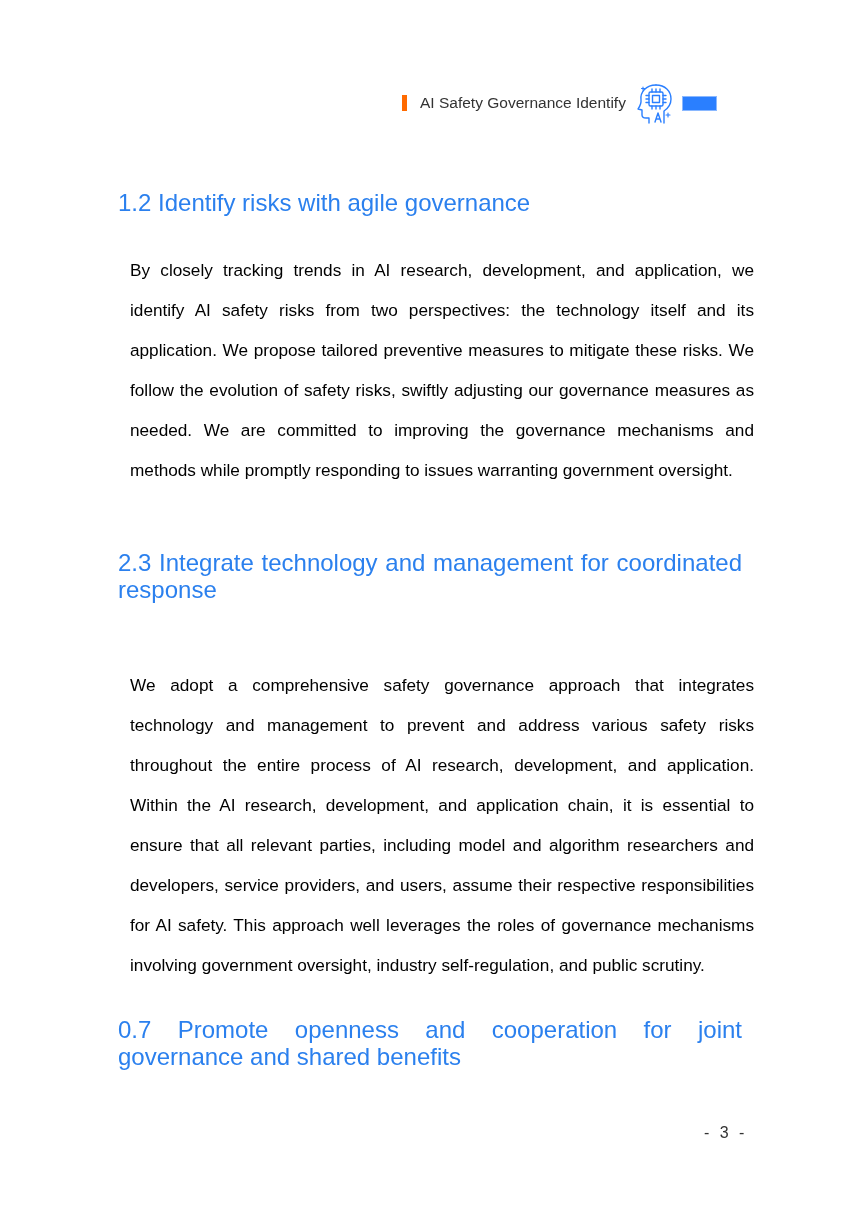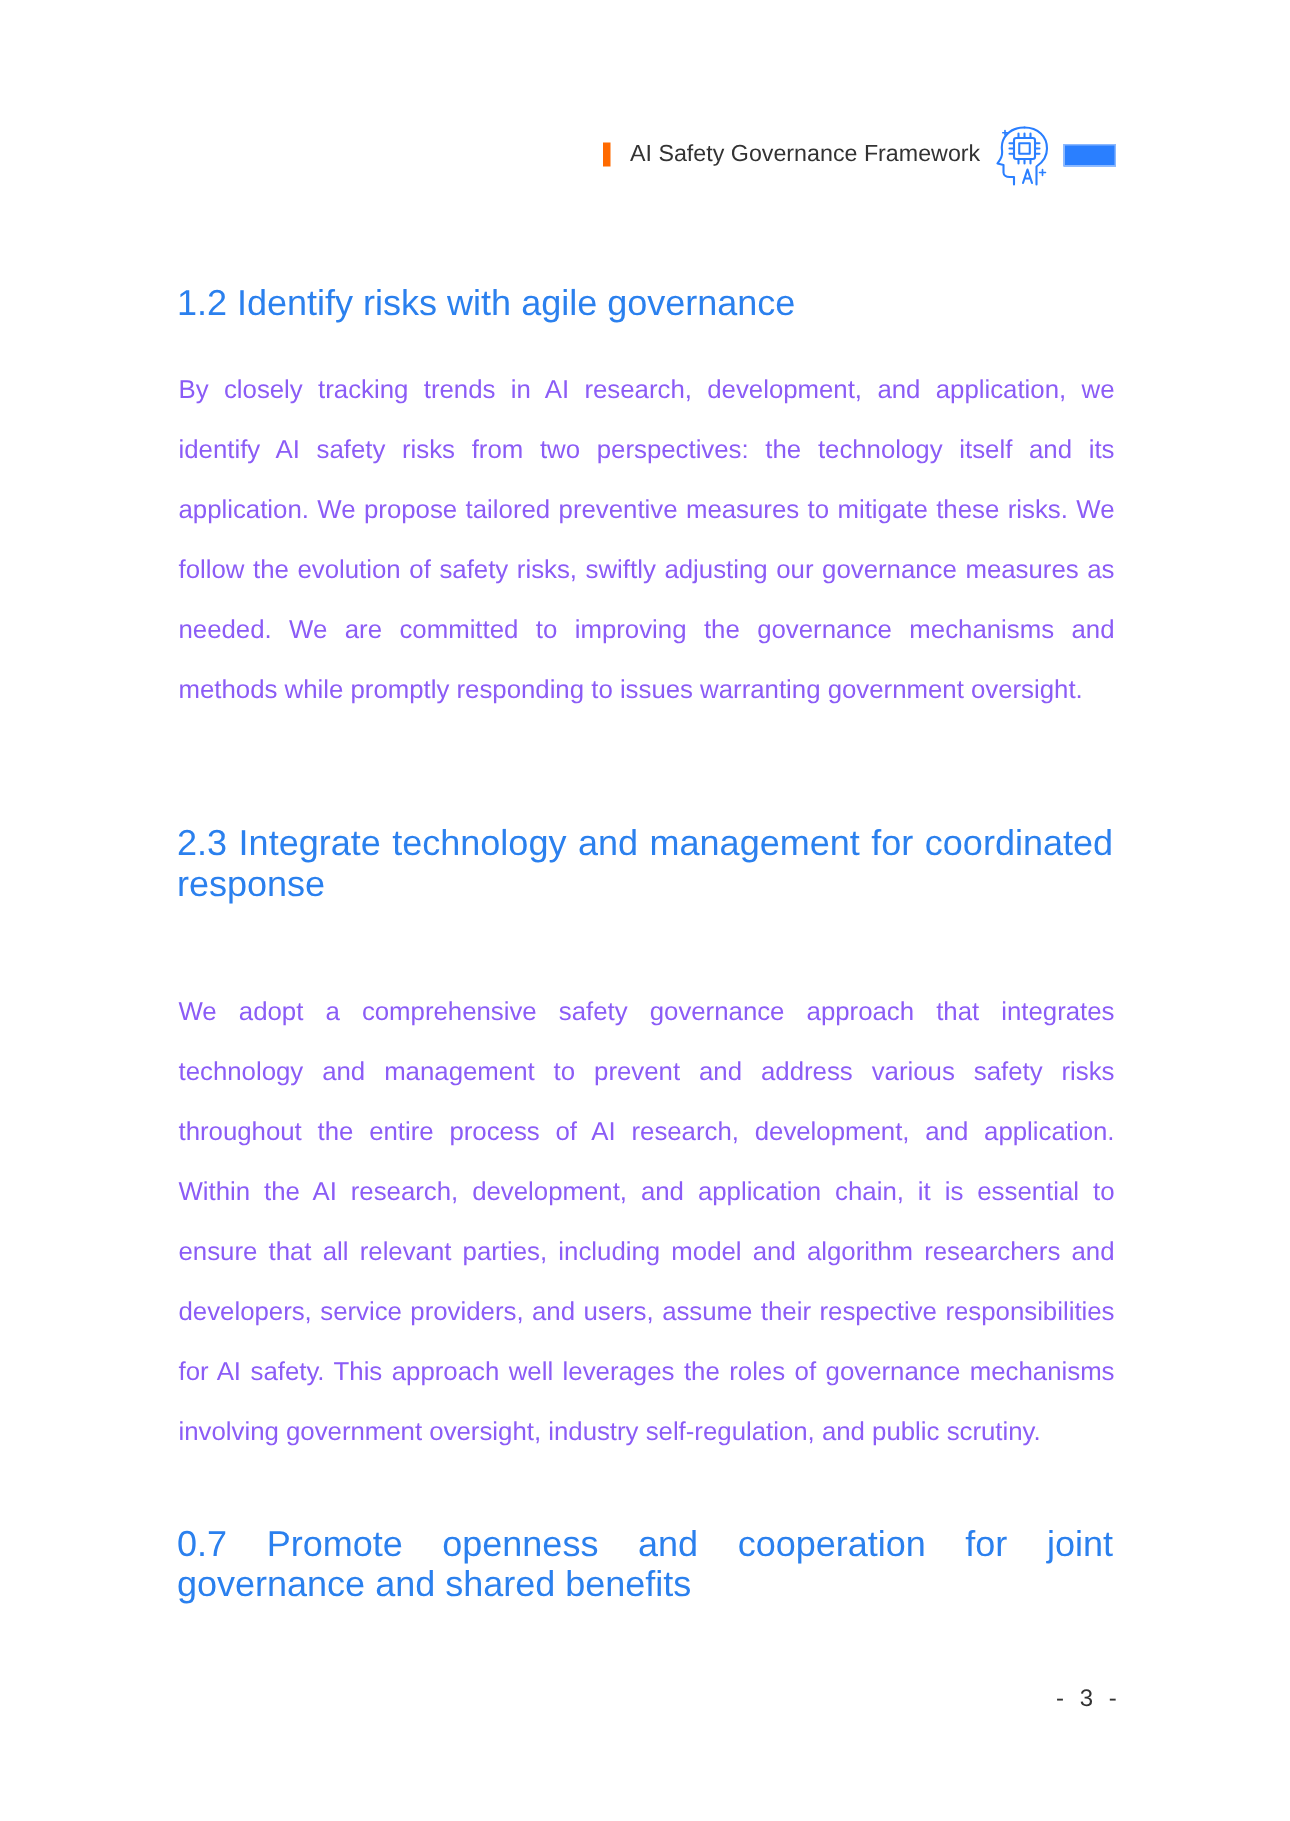--- a/index.html
+++ b/index.html
@@ -54,24 +54,24 @@
     h2 {
       margin: 0;
       font-weight: normal;
       color: #2b80ee;
       font-size: 24px;
       line-height: 27px;
       text-align: justify;
       text-align-last: left;
     }
     p {
-      margin: 1px;
+      margin: 12px;
       font-size: 17.2px;
       line-height: 40px;
-      color: #8b5cf6;
+      color: #000000;
       text-align: justify;
       text-align-last: left;
     }
     #h12 { top: 189px; }
     #p12 { top: 238px; }
     #h13 { top: 549px; }
     #p13 { top: 653px; }
     #h14 { top: 1016px; }
     .page-number {
       position: absolute;
@@ -80,21 +80,21 @@
       font-size: 16px;
       color: #333333;
       letter-spacing: 3px;
     }
   </style>
 </head>
 <body>
 
 <div class="header">
   <div class="header-bar"></div>
-  <span class="header-title">AI Safety Governance Framework</span>
+  <span class="header-title">AI Safety Governance Identify</span>
   <span class="header-icon">
     <svg width="44" height="44" viewBox="0 0 44 44" fill="none" stroke="#2a7fff" stroke-width="1.4" stroke-linecap="round" stroke-linejoin="round">
       <path d="M22 4 C12 4 6 11 7 19 C7.5 23 6 25 4 28 L8 29 L8 34 C8 36 10 37 12 37 L15 37 L15 42"></path>
       <path d="M22 4 C31 4 37 10 37 18 C37 24 33 28 30 30 L30 42"></path>
       <rect x="15" y="11" width="14" height="14" rx="1.5"></rect>
       <rect x="18.5" y="14.5" width="7" height="7"></rect>
       <path d="M18 8 v3 M22 8 v3 M26 8 v3 M18 25 v3 M22 25 v3 M26 25 v3 M12 14.5 h3 M12 18 h3 M12 21.5 h3 M29 14.5 h3 M29 18 h3 M29 21.5 h3"></path>
       <path d="M21 41 L24 32 L27 41 M22.3 38 h3.4"></path>
       <path d="M34 32 v4 M32 34 h4" stroke-width="1.1"></path>
       <path d="M9 6 v3 M7.5 7.5 h3" stroke-width="1.1"></path>

